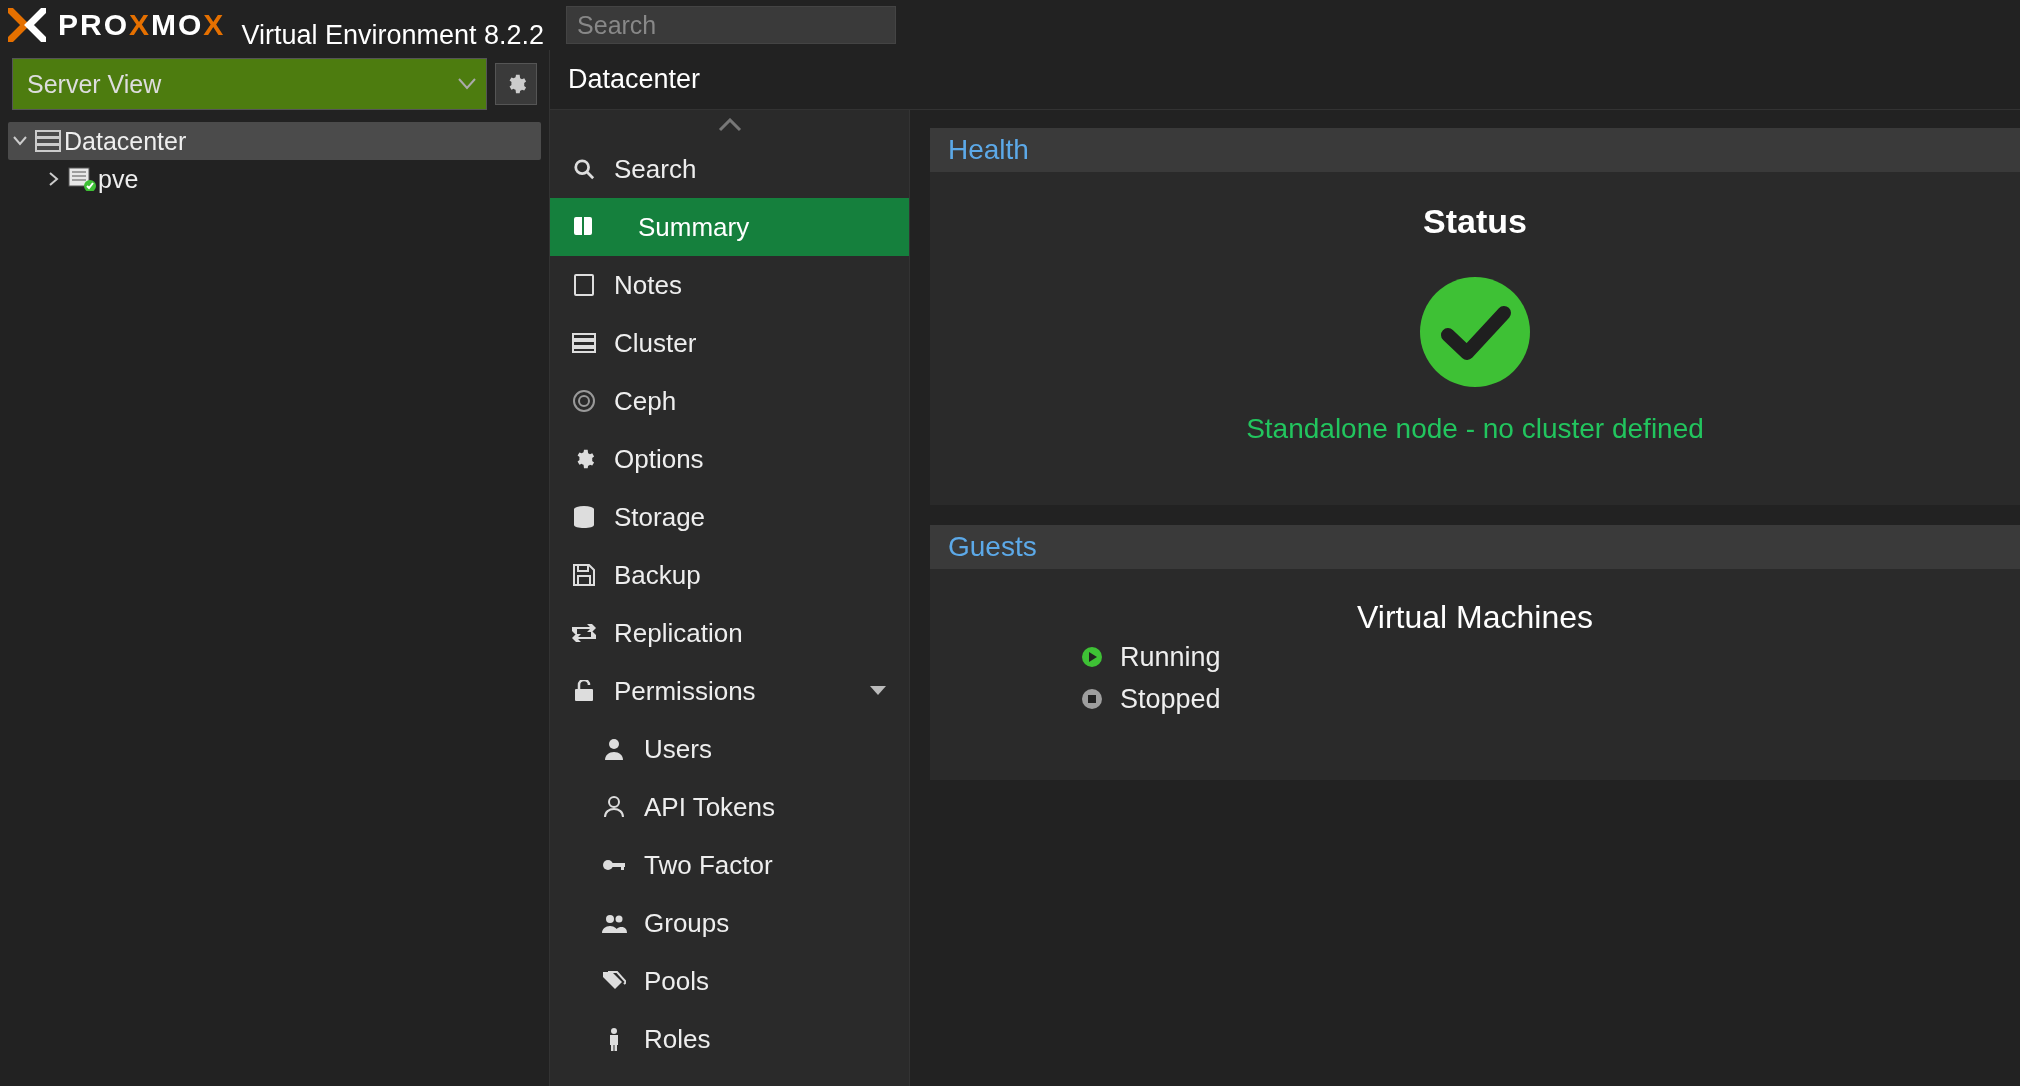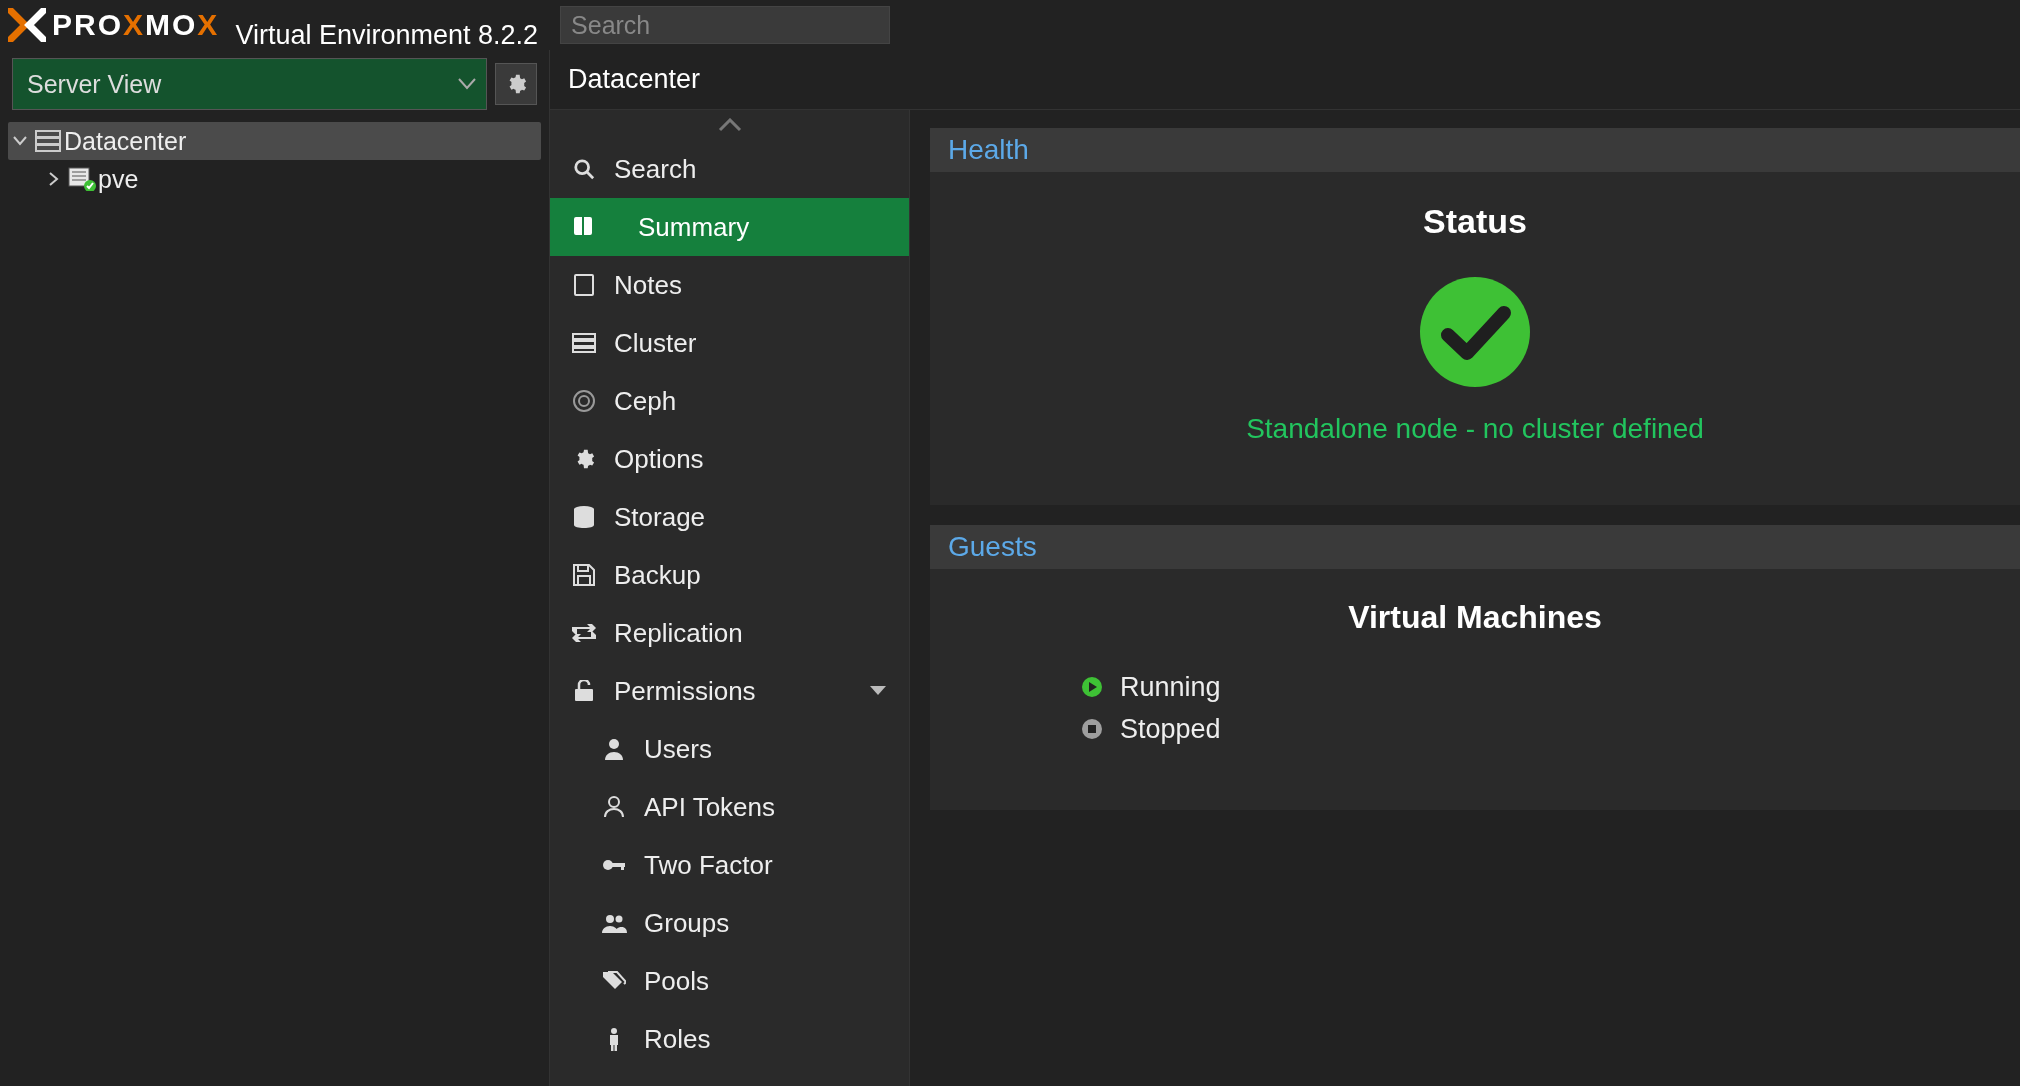--- a/index.html
+++ b/index.html
@@ -24,21 +24,21 @@
   .logo {
     display: flex;
     align-items: center;
     gap: 0;
   }
   .logo-x svg { display: block; }
   .logo-text {
     font-size: 30px;
     font-weight: 800;
     letter-spacing: 2px;
-    margin-left: 6px;
+    margin-left: 12px;
   }
   .logo-text .w { color: #fff; }
   .logo-text .o { color: #e57000; }
   .product-label {
     font-size: 27px;
     color: #fff;
     margin-left: 8px;
     white-space: nowrap;
     margin-top: 20px;
   }
@@ -74,21 +74,21 @@
   .view-row {
     display: flex;
     align-items: center;
     gap: 8px;
     padding: 8px 12px;
   }
   .view-select {
     position: relative;
     flex: 1;
     height: 52px;
-    background: #14532d;
+    background: #4d7c0f;
     border: 1px solid #555;
     display: flex;
     align-items: center;
     padding: 0 14px;
     font-size: 25px;
     color: #ddd;
     cursor: pointer;
   }
   .view-select .chev {
     position: absolute;
@@ -234,24 +234,23 @@
     width: 110px;
     height: 110px;
   }
   .status-msg {
     font-size: 28px;
     color: #22c55e;
   }
 
   .vm-title {
     font-size: 32px;
-    font-weight: 700;
+    font-weight: 400;
     color: #fff;
     text-align: center;
-    margin-bottom: 30px;
   }
   .vm-rows {
     padding-left: 130px;
   }
   .vm-row {
     display: flex;
     align-items: center;
     gap: 16px;
     font-size: 27px;
     color: #eee;

